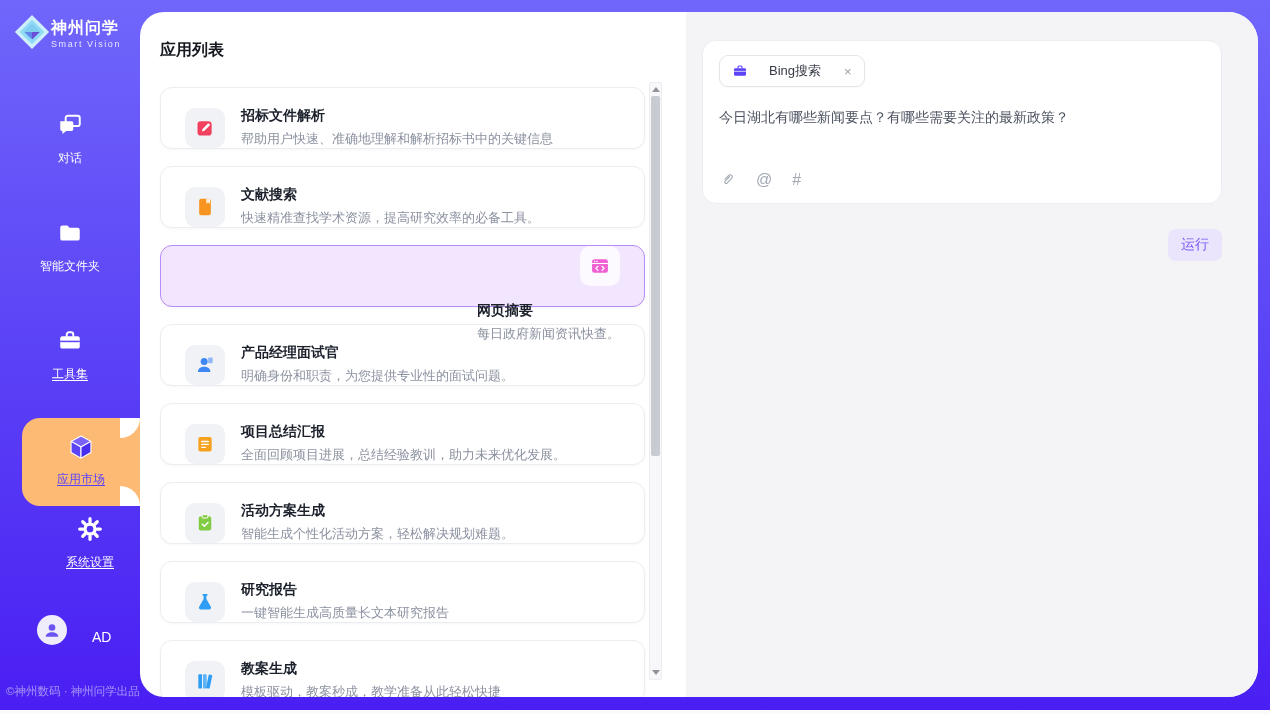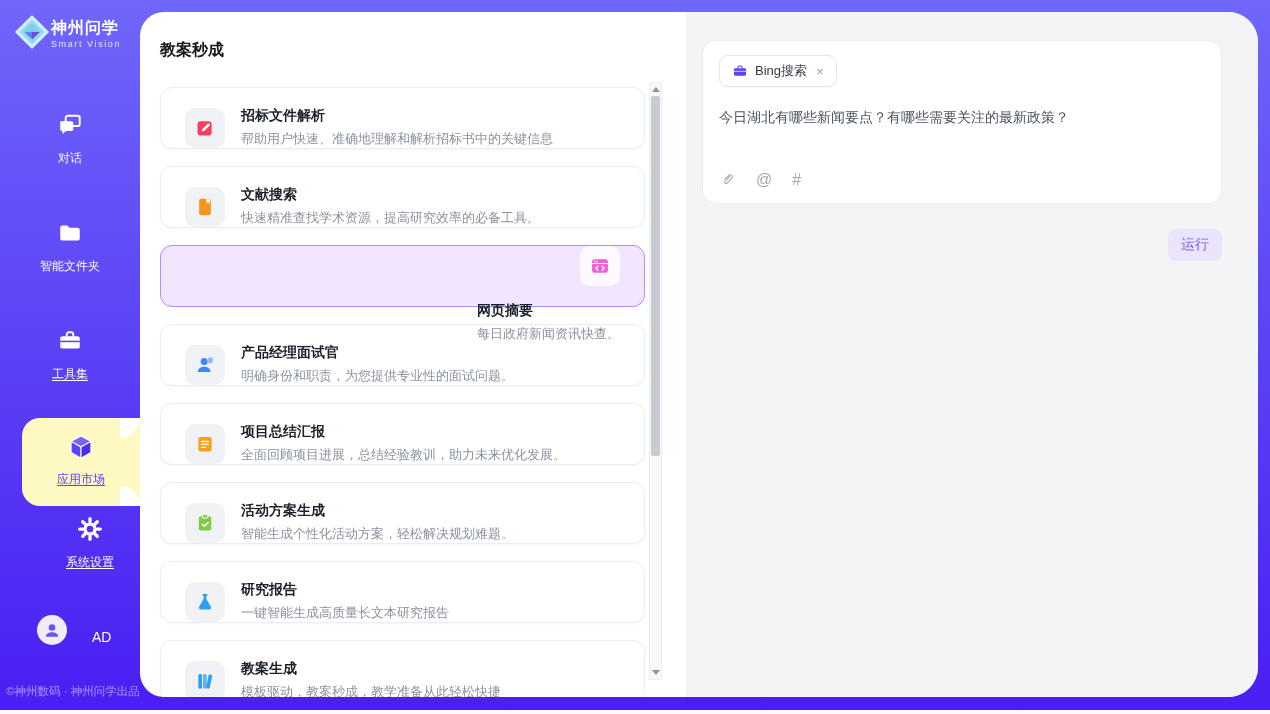--- a/index.html
+++ b/index.html
@@ -14,21 +14,21 @@
   .sidebar{position:absolute;left:0;top:0;width:140px;height:710px;}
   .logo{position:absolute;top:13px;left:13px;display:flex;align-items:center;}
   .logo-cn{color:#fff;font-size:16px;font-weight:bold;letter-spacing:1px;line-height:18px;}
   .logo-en{color:#e8e5ff;font-size:9px;letter-spacing:1.6px;margin-top:2px;}
   .nav-item{position:absolute;left:0;width:140px;text-align:center;color:#fff;cursor:pointer;}
   .nav-item .icn{display:block;margin:0 auto 8px auto;}
   .nav-label{font-size:12px;color:#fff;}
   .nav-label.u{text-decoration:underline;text-underline-offset:2px;}
   #nav-chat{top:112px;} #nav-folder{top:220px;} #nav-tools{top:328px;} #nav-settings{top:516px;margin-left:20px;}
 
-  .market-tab{position:absolute;left:22px;right:0;top:418px;height:88px;background:#fef9c3;
+  .market-tab{position:absolute;left:22px;right:0;top:418px;height:88px;background:#fdba74;
     border-radius:18px 0 0 18px;text-align:center;cursor:pointer;}
   .market-tab::before{content:'';position:absolute;right:0;top:-20px;width:20px;height:20px;
     border-bottom-right-radius:20px;box-shadow:0 20px 0 0 #fff;}
   .market-tab::after{content:'';position:absolute;right:0;bottom:-20px;width:20px;height:20px;
     border-top-right-radius:20px;box-shadow:0 -20px 0 0 #fff;}
   .market-tab .icn{display:block;margin:15px auto 6px auto;}
   .market-tab .nav-label{color:#5b43f6;}
 
   .user-row{position:absolute;left:37px;top:615px;display:flex;align-items:flex-end;gap:25px;}
   .avatar{width:30px;height:30px;border-radius:50%;background:#efecfc;display:flex;align-items:center;justify-content:center;}
@@ -56,21 +56,21 @@
     border:1px solid #ededf0;box-sizing:border-box;border-radius:2px;}
   .scroll-thumb{position:absolute;left:1px;top:13px;width:9px;height:360px;background:#c9cbd2;border-radius:2px;}
   .arr{position:absolute;left:50%;transform:translateX(-50%);width:0;height:0;
     border-left:4px solid transparent;border-right:4px solid transparent;}
   .arr.up{top:4px;border-bottom:5px solid #8f939c;}
   .arr.down{bottom:4px;border-top:5px solid #8f939c;}
 
   .detail-panel{flex:1;background:#f4f4f6;box-sizing:border-box;padding:28px 36px 0 16px;}
   .detail-card{margin-top:0;height:164px;box-sizing:border-box;background:#fff;border:1px solid #ebedf2;
     border-radius:14px;padding:14px 16px;}
-  .chip{display:inline-flex;align-items:center;gap:7px;height:32px;box-sizing:border-box;padding:0 12px;
+  .chip{display:inline-flex;align-items:center;gap:21px;height:32px;box-sizing:border-box;padding:0 12px;
     border:1px solid #e3e5eb;border-radius:9px;background:#fff;font-size:13px;color:#353a45;
     box-shadow:0 1px 2px rgba(0,0,0,.03);}
   .chip-close{color:#9aa0aa;font-size:13px;margin-left:2px;cursor:pointer;}
   .query{margin-top:22px;font-size:14px;color:#4c5260;}
   .attach-row{margin-top:44px;display:flex;gap:20px;align-items:center;color:#a2a8b3;font-size:16px;}
   .attach-row .sym{cursor:pointer;line-height:16px;}
   .run-row{text-align:right;margin-top:25px;}
   .run-btn{display:inline-block;min-width:26px;background:#ebe4fd;color:#7b5bf7;border:none;
     border-radius:8px;font-size:14px;padding:7px 13px;cursor:pointer;font-family:inherit;}
 </style>
@@ -163,21 +163,21 @@
     </span>
     <span class="user-name">AD</span>
   </div>
 
   <div class="copyright">©神州数码 · 神州问学出品</div>
 </div>
 
 <div class="content">
 
   <div class="list-panel">
-    <h2 class="panel-title">教案秒成</h2>
+    <h2 class="panel-title">应用列表</h2>
 
     <div class="card">
       <div class="app-icon" style="color: rgb(242, 65, 94);">
         <svg viewBox="0 0 24 24" width="20" height="20">
           <rect x="3" y="4" width="17" height="17" rx="4" fill="currentColor"></rect>
           <path d="M8.2 16.2l.9-3.1 6.1-6.1a1.3 1.3 0 0 1 1.9 0l.3.3a1.3 1.3 0 0 1 0 1.9l-6.1 6.1z" fill="#fff"></path>
         </svg>
       </div>
       <div class="card-text">
         <div class="card-title">招标文件解析</div>

